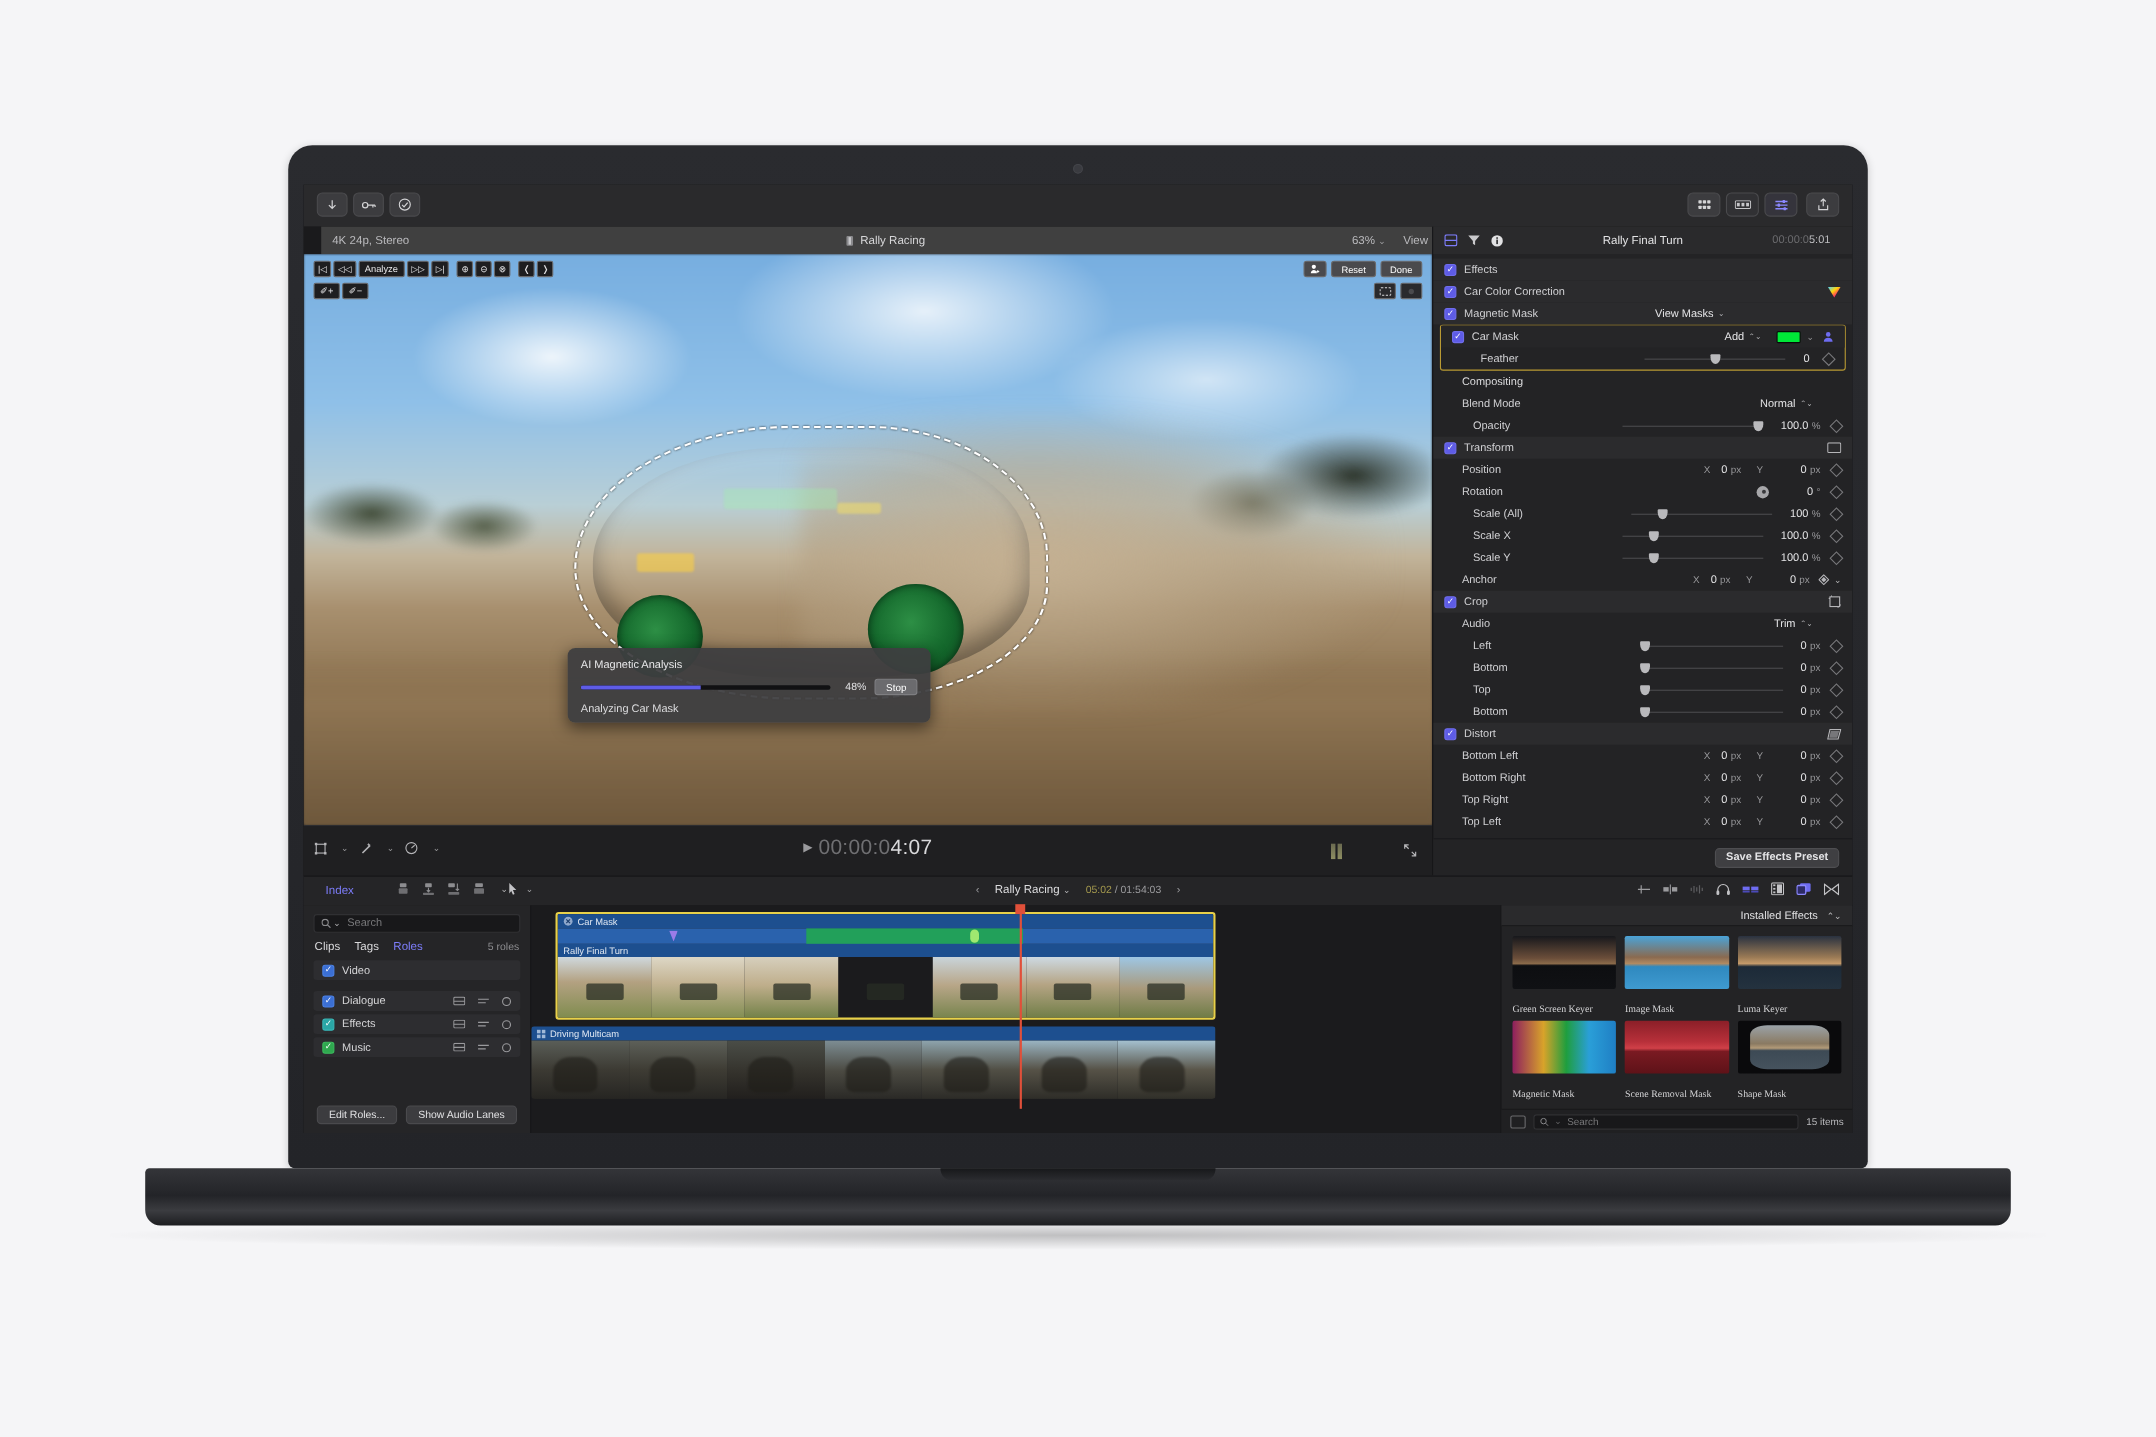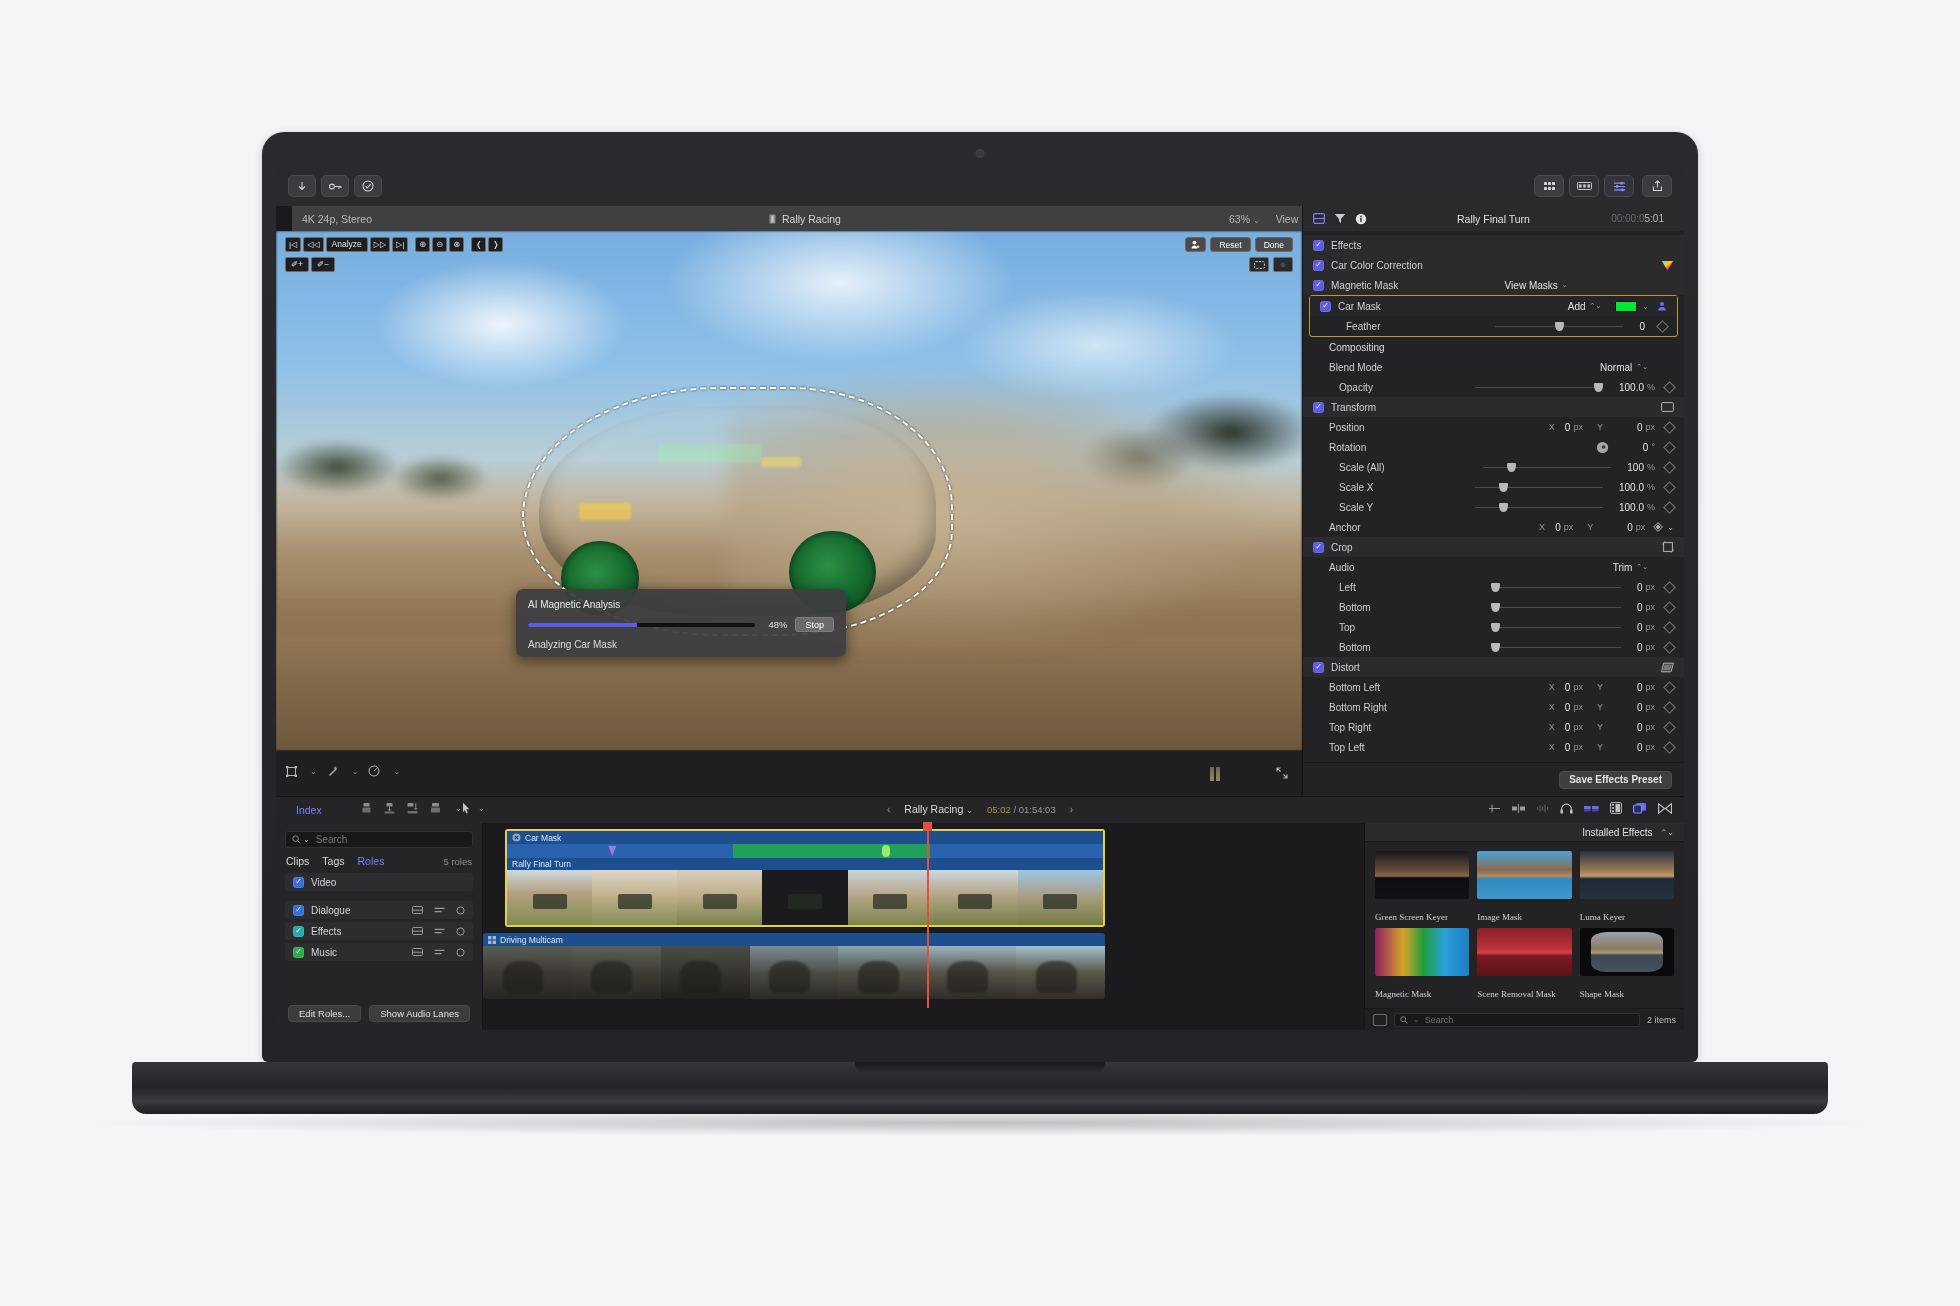--- a/index.html
+++ b/index.html
@@ -495,20 +495,23 @@
                     </svg>
                 </span>
                   <span class="chev">⌄</span>
                 <span>
                   <svg width="12" height="12" viewBox="0 0 12 12">
                       <circle cx="6" cy="6" r="5" stroke="#b5b5b8" stroke-width="1" fill="none"></circle>
                       <path d="M6 6l3-2.6" stroke="#b5b5b8" stroke-width="1"></path>
                     </svg>
                 </span>
                   <span class="chev">⌄</span>
+              </div>
+              <div class="vf-tc">
+                <span class="vf-play">▶</span><span class="dim">00:00:0</span><span>4:07</span>
               </div>
               <div class="vf-meter">
                   <i></i>
                   <i></i>
                 </div>
               <div class="vf-expand">
                 <svg width="12" height="12" viewBox="0 0 12 12">
                     <path d="M1 4.6V1h3.6M11 7.4V11H7.4M1 1l3.6 3.6M11 11L7.4 7.4" stroke="#b5b5b8" stroke-width="1.1" fill="none"></path>
                   </svg>
               </div>
@@ -1154,21 +1157,21 @@
             <div class="fx-foot">
               <div class="fx-sq"></div>
               <div class="fx-search">
                 <svg width="8" height="8" viewBox="0 0 9 9">
                     <circle cx="3.6" cy="3.6" r="2.8" stroke="#8a8a8d" stroke-width="1" fill="none"></circle>
                     <path d="M5.7 5.7L8.4 8.4" stroke="#8a8a8d" stroke-width="1"></path>
                   </svg>
                 <span class="chev" style="margin:0 1px;">⌄</span>
                 <span>Search</span>
               </div>
-              <div class="fx-count">2 items</div>
+              <div class="fx-count">15 items</div>
             </div>
           </div>
 
         </div>
       </div>
     </div>
   </div>
 
   <div class="base"></div>
 </div>

